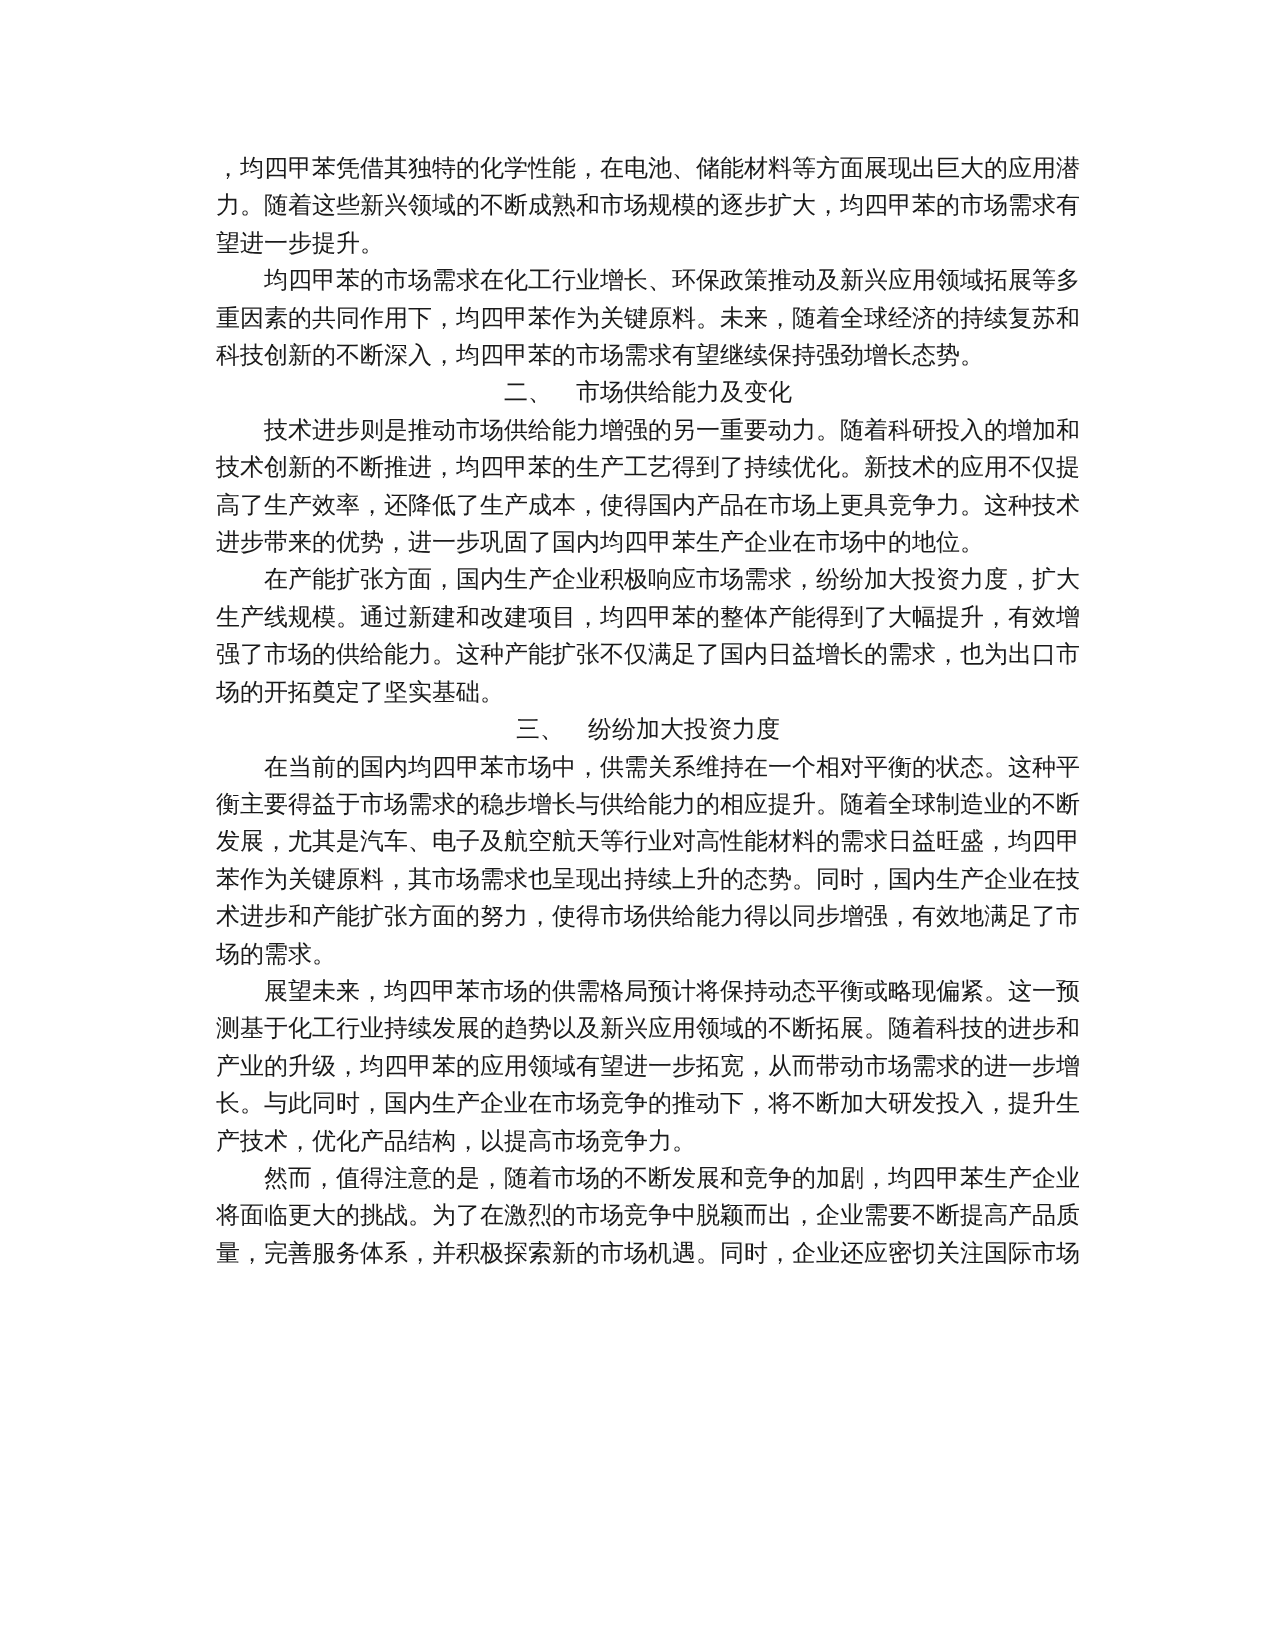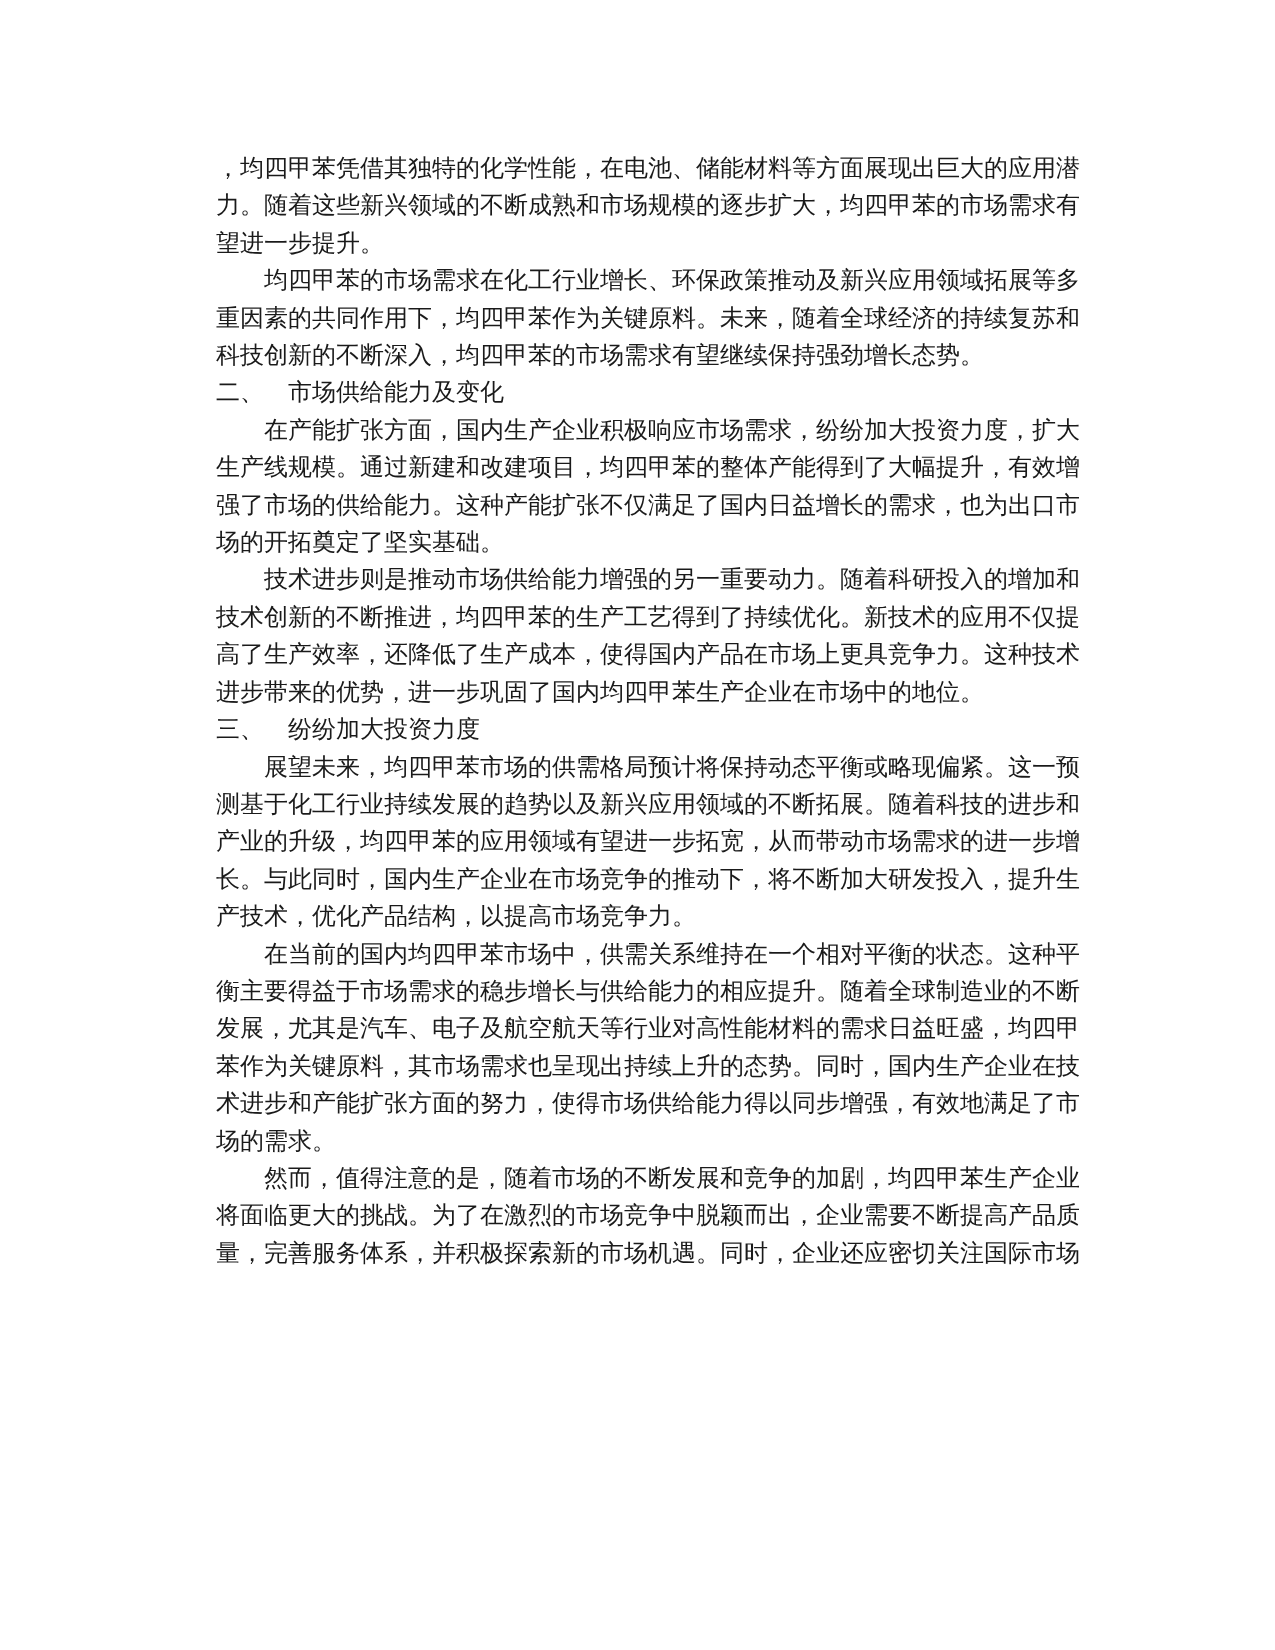--- a/index.html
+++ b/index.html
@@ -31,31 +31,31 @@
   }
   .doc-body p {
     margin: 0;
     padding: 0;
   }
   .doc-body p.indent {
     text-indent: 2em;
   }
   .doc-body p.heading {
     text-indent: 0;
-    text-align: left;
+    text-align: center;
   }
 </style>
 </head>
 <body>
 
 <div class="page" style="background: rgb(255, 255, 255);">
   <div class="doc-body" style="color: rgb(26, 26, 26);">
       <p class="">，均四甲苯凭借其独特的化学性能，在电池、储能材料等方面展现出巨大的应用潜力。随着这些新兴领域的不断成熟和市场规模的逐步扩大，均四甲苯的市场需求有望进一步提升。</p>
       <p class=" indent">均四甲苯的市场需求在化工行业增长、环保政策推动及新兴应用领域拓展等多重因素的共同作用下，均四甲苯作为关键原料。未来，随着全球经济的持续复苏和科技创新的不断深入，均四甲苯的市场需求有望继续保持强劲增长态势。</p>
       <p class="heading">二、　市场供给能力及变化</p>
+      <p class=" indent">技术进步则是推动市场供给能力增强的另一重要动力。随着科研投入的增加和技术创新的不断推进，均四甲苯的生产工艺得到了持续优化。新技术的应用不仅提高了生产效率，还降低了生产成本，使得国内产品在市场上更具竞争力。这种技术进步带来的优势，进一步巩固了国内均四甲苯生产企业在市场中的地位。</p>
       <p class=" indent">在产能扩张方面，国内生产企业积极响应市场需求，纷纷加大投资力度，扩大生产线规模。通过新建和改建项目，均四甲苯的整体产能得到了大幅提升，有效增强了市场的供给能力。这种产能扩张不仅满足了国内日益增长的需求，也为出口市场的开拓奠定了坚实基础。</p>
-      <p class=" indent">技术进步则是推动市场供给能力增强的另一重要动力。随着科研投入的增加和技术创新的不断推进，均四甲苯的生产工艺得到了持续优化。新技术的应用不仅提高了生产效率，还降低了生产成本，使得国内产品在市场上更具竞争力。这种技术进步带来的优势，进一步巩固了国内均四甲苯生产企业在市场中的地位。</p>
       <p class="heading">三、　纷纷加大投资力度</p>
+      <p class=" indent">在当前的国内均四甲苯市场中，供需关系维持在一个相对平衡的状态。这种平衡主要得益于市场需求的稳步增长与供给能力的相应提升。随着全球制造业的不断发展，尤其是汽车、电子及航空航天等行业对高性能材料的需求日益旺盛，均四甲苯作为关键原料，其市场需求也呈现出持续上升的态势。同时，国内生产企业在技术进步和产能扩张方面的努力，使得市场供给能力得以同步增强，有效地满足了市场的需求。</p>
       <p class=" indent">展望未来，均四甲苯市场的供需格局预计将保持动态平衡或略现偏紧。这一预测基于化工行业持续发展的趋势以及新兴应用领域的不断拓展。随着科技的进步和产业的升级，均四甲苯的应用领域有望进一步拓宽，从而带动市场需求的进一步增长。与此同时，国内生产企业在市场竞争的推动下，将不断加大研发投入，提升生产技术，优化产品结构，以提高市场竞争力。</p>
-      <p class=" indent">在当前的国内均四甲苯市场中，供需关系维持在一个相对平衡的状态。这种平衡主要得益于市场需求的稳步增长与供给能力的相应提升。随着全球制造业的不断发展，尤其是汽车、电子及航空航天等行业对高性能材料的需求日益旺盛，均四甲苯作为关键原料，其市场需求也呈现出持续上升的态势。同时，国内生产企业在技术进步和产能扩张方面的努力，使得市场供给能力得以同步增强，有效地满足了市场的需求。</p>
       <p class=" indent">然而，值得注意的是，随着市场的不断发展和竞争的加剧，均四甲苯生产企业将面临更大的挑战。为了在激烈的市场竞争中脱颖而出，企业需要不断提高产品质量，完善服务体系，并积极探索新的市场机遇。同时，企业还应密切关注国际市场</p>
     </div>
 </div>
 
 </body></html>

